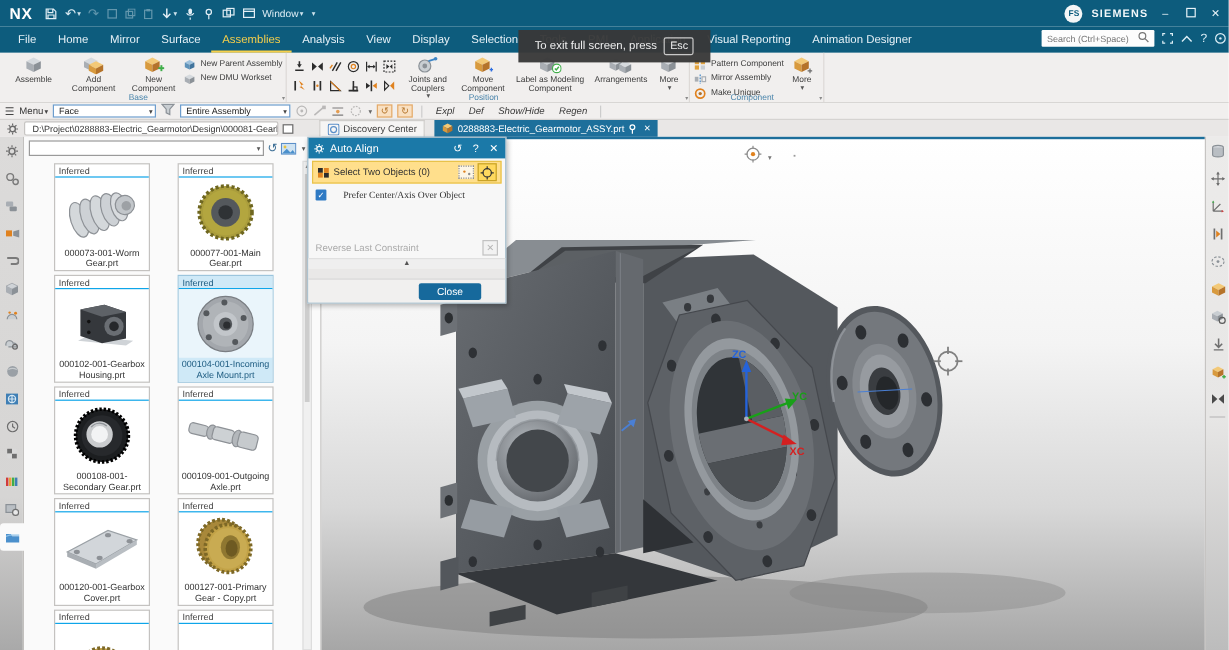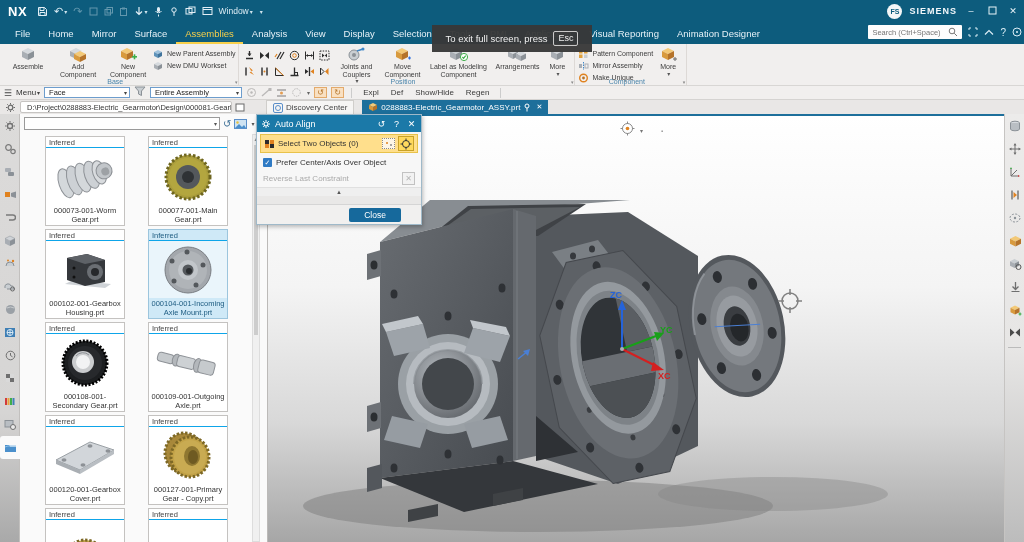--- a/index.html
+++ b/index.html
@@ -42,21 +42,21 @@
   .rcol{display:flex;flex-direction:column;justify-content:flex-start;gap:1px;padding-top:3px;}
   .rsm{display:flex;align-items:center;gap:3px;font-size:7px;color:#3c3c3c;height:11px;white-space:nowrap;}
   .cgrid{display:grid;grid-template-columns:repeat(6,14px);grid-auto-rows:15px;gap:1px;padding-top:3px;margin-right:2px;}
   .cgrid span{display:flex;align-items:center;justify-content:center;}
 
   
   #quickbar{position:absolute;left:0;top:86px;width:1024px;height:14px;background:#f1efee;border-bottom:1px solid #d5d3d1;display:flex;align-items:center;font-size:8px;color:#333;gap:4px;padding-left:4px;}
   .combo{height:11px;background:#fff;border:1px solid #6d9dcd;display:flex;align-items:center;justify-content:space-between;font-size:7.5px;color:#222;padding:0 2px 0 4px;}
   .combo .caret{color:#444;}
   .qsep{width:1px;height:10px;background:#ccc;margin:0 3px;}
-  .qlink{font-size:8px;color:#3a3a3a;margin:0 4px;}
+  .qlink{font-size:8px;color:#3a3a3a;margin:0 4px;font-style:italic;}
   .qico{opacity:.35;display:flex;}
   .qbtn{width:13px;height:11px;background:#f9e0c2;border:1px solid #e3aa6b;color:#b5762c;font-size:8px;display:flex;align-items:center;justify-content:center;}
 
   
   #tabrow{position:absolute;left:0;top:100px;width:1024px;height:14px;background:#e9e7e6;display:flex;align-items:stretch;}
   .gearcell{width:20px;display:flex;align-items:center;justify-content:center;}
   .pathbox{margin-top:1px;height:12px;width:212px;background:#fff;border:1px solid #c6c4c2;border-radius:2px;display:flex;align-items:center;gap:3px;padding:0 3px;font-size:7.5px;color:#333;white-space:nowrap;overflow:hidden;}
   .winico{width:16px;display:flex;align-items:center;justify-content:center;}
   .tab{display:flex;align-items:center;gap:3px;font-size:8px;padding:0 6px;white-space:nowrap;}
   .tab.plain{background:#f6f5f4;border:1px solid #d0cecb;border-bottom:none;color:#444;margin-left:18px;}
@@ -98,23 +98,23 @@
   
   #dialog{position:absolute;left:256px;top:114px;width:166px;z-index:40;border:1px solid #9fb9c9;box-shadow:1px 2px 4px rgba(0,0,0,.25);background:#f7f7f7;}
   .dtitle{height:17px;background:#1b79a8;color:#fff;display:flex;align-items:center;font-size:9px;padding:0 4px;gap:4px;}
   .dtitle .sp{flex:1;}
   .dticon{font-size:9px;width:11px;text-align:center;}
   .drow1{height:16px;display:flex;align-items:center;font-size:8px;color:#1d6da0;padding:0 6px;gap:4px;border-bottom:1px solid #e2e2e2;background:#fbfbfb;}
   .dsel{height:19px;margin:2px 3px 2px 3px;background:#ffdf8c;border:1px solid #e8c24a;display:flex;align-items:center;font-size:8px;color:#333;padding:0 3px;gap:3px;}
   .dsel .sp{flex:1;}
   .dotbtn{width:13px;height:11px;border:1px dotted #8a8a8a;background:#fdf6e6;display:flex;align-items:center;justify-content:center;}
   .tgtbtn{width:16px;height:15px;background:#ffd95e;border:1px solid #c9a227;display:flex;align-items:center;justify-content:center;}
-  .dchk{height:15px;display:flex;align-items:center;gap:4px;font-size:8px;color:#333;padding:0 6px;}
+  .dchk{height:15px;display:flex;align-items:center;gap:14px;font-size:8px;color:#333;padding:0 6px;font-family:Liberation Serif, serif;}
   .cbox{width:9px;height:9px;background:#2f7ac4;color:#fff;font-size:7px;display:flex;align-items:center;justify-content:center;border-radius:1px;}
-  .drev{height:17px;display:flex;align-items:center;font-size:8px;color:#aaa;padding:0 6px;gap:4px;}
+  .drev{height:17px;display:flex;align-items:center;font-size:8px;color:#aaa;padding:0 6px;gap:4px;margin-top:28px;}
   .drev .sp{flex:1;}
   .xbtn{width:13px;height:13px;border:1px solid #c2c2c2;color:#b5b5b5;font-size:8px;display:flex;align-items:center;justify-content:center;background:#f2f2f2;}
   .dhandle{height:9px;text-align:center;font-size:6px;color:#555;background:#efefef;border-top:1px solid #e0e0e0;line-height:9px;}
   .dgap{height:8px;background:#e9e8e7;}
   .dfoot{height:20px;background:#f1f0ef;border-top:1px solid #d5d5d5;display:flex;align-items:center;justify-content:flex-end;padding-right:20px;}
   .closebtn{width:52px;height:14px;background:#16699c;color:#fff;font-size:8.5px;display:flex;align-items:center;justify-content:center;border-radius:2px;}
 </style>
 </head>
 <body>
 

